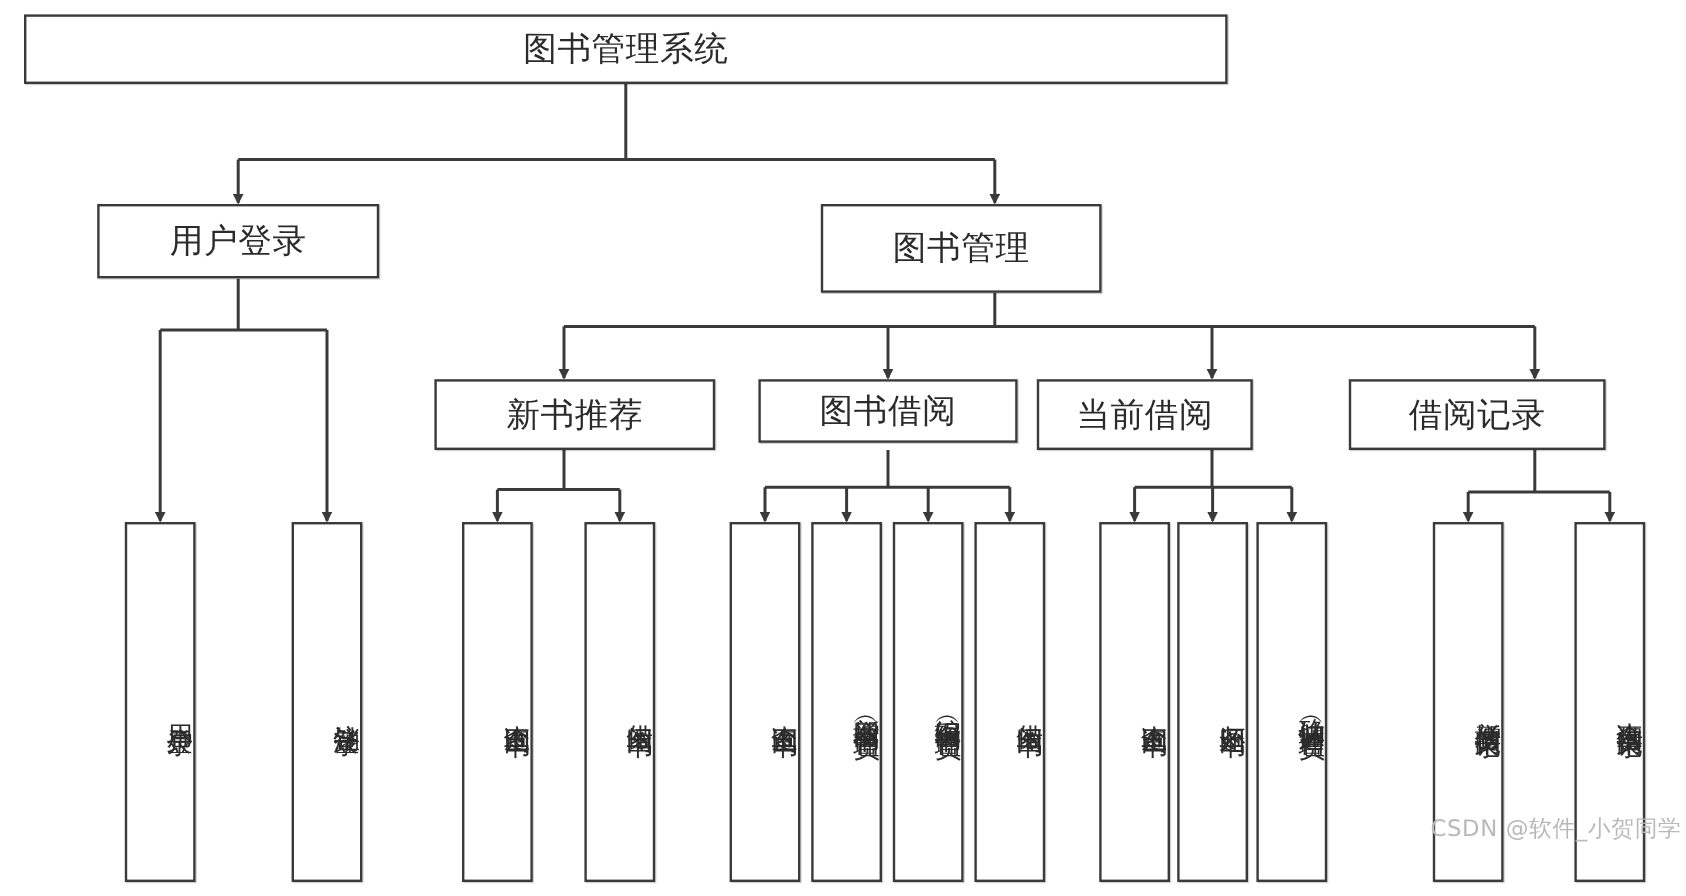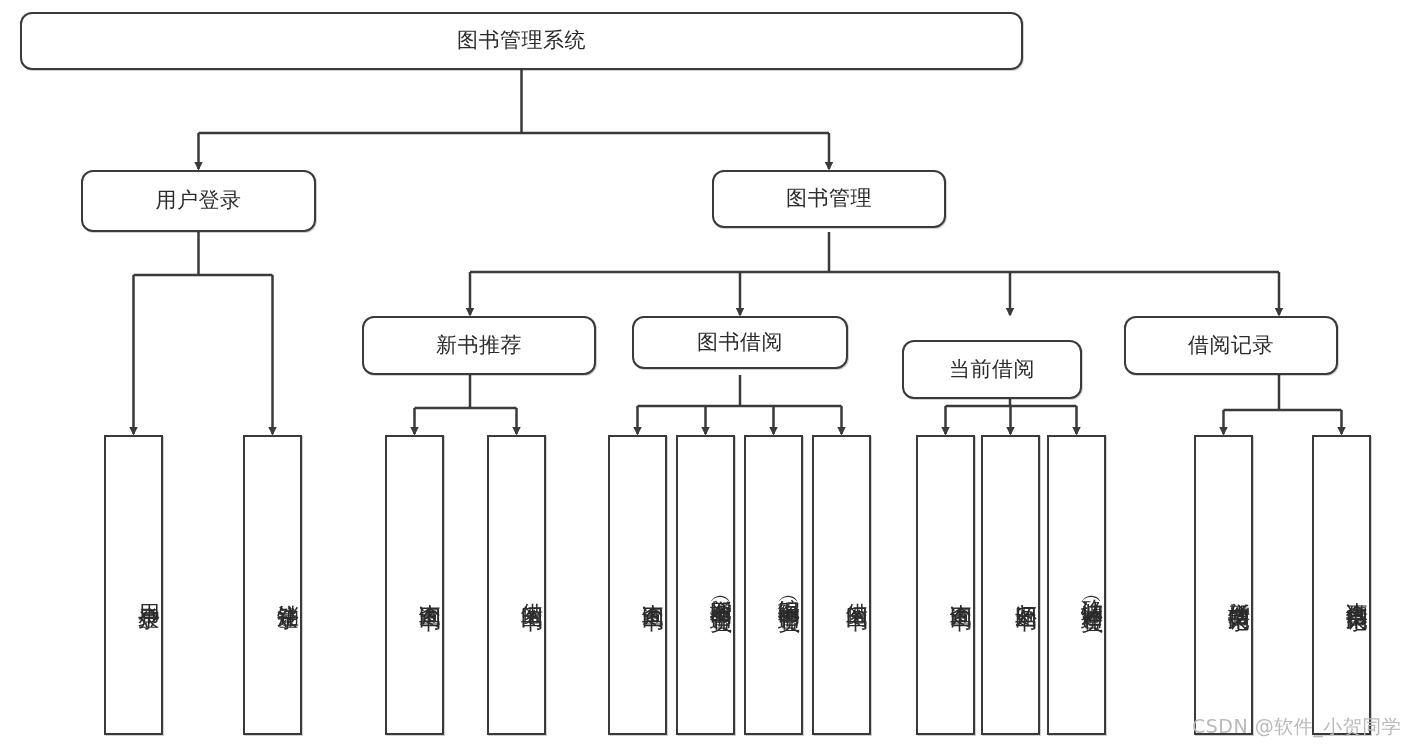--- a/index.html
+++ b/index.html
@@ -32,23 +32,22 @@
     border: 2px solid #3a3a3a;
     background: #ffffff;
     display: flex;
     align-items: center;
     justify-content: center;
     color: #2b2b2b;
     box-shadow: 1px 1px 0 rgba(0,0,0,0.18);
   }
   .node-box.horizontal {
     writing-mode: horizontal-tb;
-    font-size: 21px;
+    font-size: 28px;
     letter-spacing: 0.5px;
-    border-radius: 12px;
   }
   .node-box.vertical {
     writing-mode: vertical-rl;
     text-orientation: upright;
     font-size: 22px;
     letter-spacing: 2px;
     align-items: flex-start;
     justify-content: center;
     padding-top: 10px;
   }
@@ -118,30 +117,30 @@
       </g>
   </svg>
 
   <div id="nodes-group">
       <div class="node-box horizontal" style="left: 20px; top: 12px; width: 1003px; height: 58px; border-color: rgb(58, 58, 58); background: rgb(255, 255, 255); color: rgb(43, 43, 43);">
         <span class="node-label">图书管理系统</span>
       </div>
       <div class="node-box horizontal" style="left: 81px; top: 170px; width: 235px; height: 62px; border-color: rgb(58, 58, 58); background: rgb(255, 255, 255); color: rgb(43, 43, 43);">
         <span class="node-label">用户登录</span>
       </div>
-      <div class="node-box horizontal" style="left: 712px; top: 170px; width: 234px; height: 58px; border-color: rgb(58, 58, 58); background: rgb(255, 255, 255); color: rgb(43, 43, 43);">
+      <div class="node-box horizontal" style="left: 684px; top: 170px; width: 234px; height: 74px; border-color: rgb(58, 58, 58); background: rgb(255, 255, 255); color: rgb(43, 43, 43);">
         <span class="node-label">图书管理</span>
       </div>
       <div class="node-box horizontal" style="left: 362px; top: 316px; width: 234px; height: 59px; border-color: rgb(58, 58, 58); background: rgb(255, 255, 255); color: rgb(43, 43, 43);">
         <span class="node-label">新书推荐</span>
       </div>
       <div class="node-box horizontal" style="left: 632px; top: 316px; width: 216px; height: 53px; border-color: rgb(58, 58, 58); background: rgb(255, 255, 255); color: rgb(43, 43, 43);">
         <span class="node-label">图书借阅</span>
       </div>
-      <div class="node-box horizontal" style="left: 902px; top: 316px; width: 180px; height: 59px; border-color: rgb(58, 58, 58); background: rgb(255, 255, 255); color: rgb(43, 43, 43); margin-top: 24px;">
+      <div class="node-box horizontal" style="left: 864px; top: 316px; width: 180px; height: 59px; border-color: rgb(58, 58, 58); background: rgb(255, 255, 255); color: rgb(43, 43, 43);">
         <span class="node-label">当前借阅</span>
       </div>
       <div class="node-box horizontal" style="left: 1124px; top: 316px; width: 214px; height: 59px; border-color: rgb(58, 58, 58); background: rgb(255, 255, 255); color: rgb(43, 43, 43);">
         <span class="node-label">借阅记录</span>
       </div>
       <div class="node-box vertical" style="left: 104px; top: 435px; width: 59px; height: 300px; border-color: rgb(58, 58, 58); background: rgb(255, 255, 255); color: rgb(43, 43, 43);">
         <span class="node-label">用户登录</span>
       </div>
       <div class="node-box vertical" style="left: 243px; top: 435px; width: 59px; height: 300px; border-color: rgb(58, 58, 58); background: rgb(255, 255, 255); color: rgb(43, 43, 43);">
         <span class="node-label">注销登录</span>
@@ -174,15 +173,15 @@
         <span class="node-label">确认归还（管理员）</span>
       </div>
       <div class="node-box vertical" style="left: 1194px; top: 435px; width: 59px; height: 300px; border-color: rgb(58, 58, 58); background: rgb(255, 255, 255); color: rgb(43, 43, 43);">
         <span class="node-label">新增借阅记录</span>
       </div>
       <div class="node-box vertical" style="left: 1312px; top: 435px; width: 59px; height: 300px; border-color: rgb(58, 58, 58); background: rgb(255, 255, 255); color: rgb(43, 43, 43);">
         <span class="node-label">查询借阅记录</span>
       </div>
     </div>
 
-  <div class="watermark" style="left: 1192px; top: 714px; color: rgb(185, 185, 185);">CSDN @软件_小贺同学</div>
+  <div class="watermark" style="left: 1192px; top: 678px; color: rgb(185, 185, 185);">CSDN @软件_小贺同学</div>
 
 </div>
 
 </body></html>

